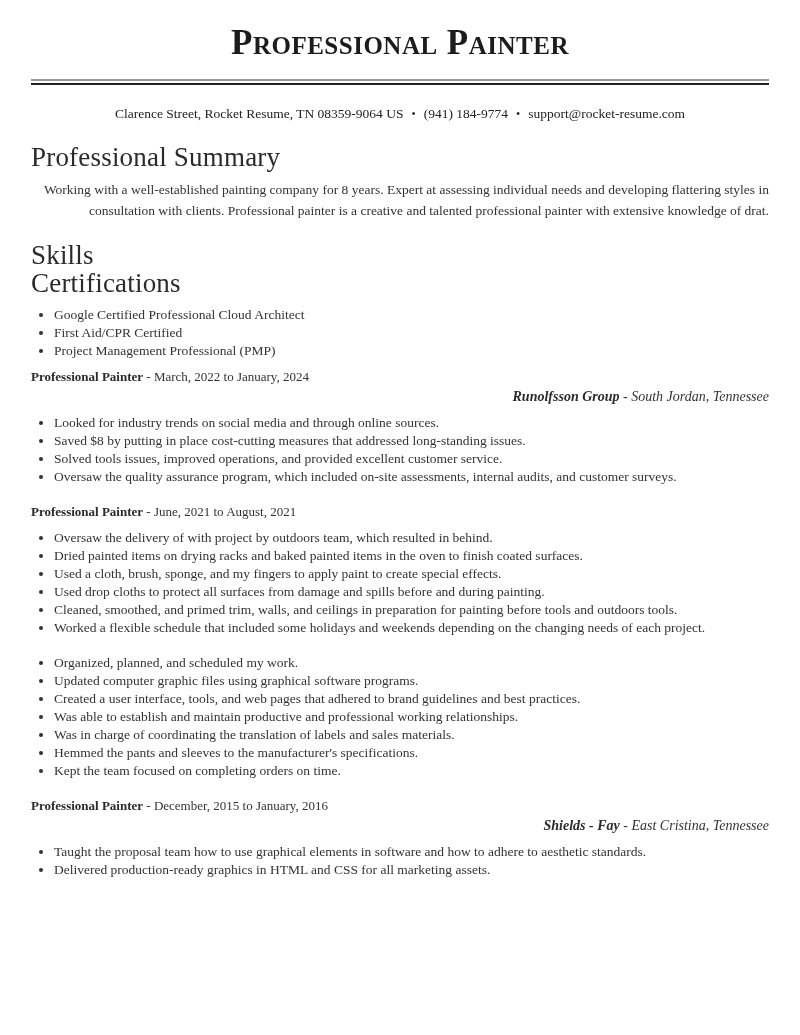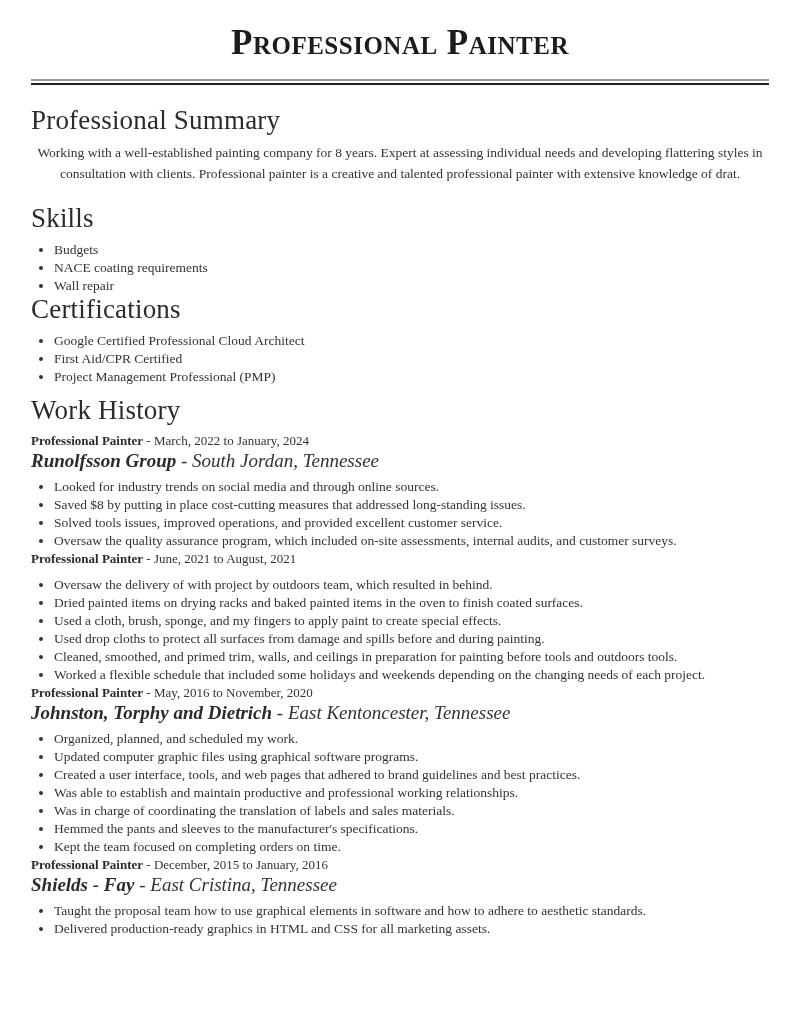--- a/index.html
+++ b/index.html
@@ -31,79 +31,76 @@
     font-weight: 400; font-size: 27px; line-height: 28px;
     color: #2b2b2b; letter-spacing: 0.2px; margin: 0;
   }
   .h2-summary { margin-top: 21px; }
   .h2-skills { margin-top: 20px; }
   .h2-certifications { margin-top: 0; }
   .h2-work { margin-top: 10px; }
 
   .summary-text {
     margin: 8px 0 12px; font-size: 13.5px; line-height: 21px; color: #333;
-    text-align: center;
+    text-align: right;
   }
 
   ul { margin: 9px 0 0; padding: 0 0 0 23px; }
   li { font-size: 13.5px; line-height: 18px; color: #333; }
 
   .skills-cols { display: flex; }
   .skills-cols ul { width: 50%; box-sizing: border-box; margin-top: 9px; }
   .skills-cols ul.col-right { padding-left: 23px; margin-left: 346px0; }
   .skills-cols ul + ul { margin-left: 0; }
 
-  .job { margin-top: 0; }
+  .job { margin-top: 17px; }
   .job.first { margin-top: 8px; }
   .job-line1 { margin: 0; font-size: 13px; line-height: 18px; color: #333; }
   .job-line1 .role { font-weight: 700; color: #2b2b2b; }
   .job-line2 {
-    margin: 2px 0 0; font-size: 19px; line-height: 18px;
-    font-style: italic; color: #333;
+    margin: 2px 0 0; font-size: 14px; line-height: 18px;
+    font-style: italic; color: #333; text-align: right;
   }
   .job-line2 .company { font-weight: 700; color: #2b2b2b; }
   .job ul { margin-top: 8px; }
 </style>
 </head>
 <body>
 
 <div class="page">
 
   <h1 class="doc-title">Professional Painter</h1>
 
   <div class="double-rule"></div>
 
+  <div class="contact">
+    <span>Clarence Street, Rocket Resume, TN 08359-9064 US</span><span class="contact-sep">•</span><span>(941) 184-9774</span><span class="contact-sep">•</span><span>support@rocket-resume.com</span>
+  </div>
 
   <div>
     <h2 class="h2-summary">Professional Summary</h2>
     <p class="summary-text">Working with a well-established painting company for 8 years. Expert at assessing individual needs and developing flattering styles in consultation with clients. Professional painter is a creative and talented professional painter with extensive knowledge of drat.</p>
   </div>
 
   <div>
     <h2 class="h2-skills">Skills</h2>
     <div class="skills-cols">
-      <ul class="col-left">
-        <li>Budgets</li>
-        <li>NACE coating requirements</li>
-        <li>Wall repair</li>
-      </ul>
     </div>
   </div>
 
   <div>
     <h2 class="h2-certifications">Certifications</h2>
     <ul>
       <li>Google Certified Professional Cloud Architect</li>
       <li>First Aid/CPR Certified</li>
       <li>Project Management Professional (PMP)</li>
     </ul>
   </div>
 
   <div>
-    <h2 class="h2-work">Work History</h2>
 
     <div class="job first">
       <p class="job-line1">
         <span class="role">Professional Painter</span>
         <span>-</span>
         <span>March, 2022 to January, 2024</span>
       </p>
       <p class="job-line2">
         <span class="company">Runolfsson Group</span>
         <span>-</span>
@@ -127,30 +124,20 @@
         <li>Oversaw the delivery of with project by outdoors team, which resulted in behind.</li>
         <li>Dried painted items on drying racks and baked painted items in the oven to finish coated surfaces.</li>
         <li>Used a cloth, brush, sponge, and my fingers to apply paint to create special effects.</li>
         <li>Used drop cloths to protect all surfaces from damage and spills before and during painting.</li>
         <li>Cleaned, smoothed, and primed trim, walls, and ceilings in preparation for painting before tools and outdoors tools.</li>
         <li>Worked a flexible schedule that included some holidays and weekends depending on the changing needs of each project.</li>
       </ul>
     </div>
 
     <div class="job">
-      <p class="job-line1">
-        <span class="role">Professional Painter</span>
-        <span>-</span>
-        <span>May, 2016 to November, 2020</span>
-      </p>
-      <p class="job-line2">
-        <span class="company">Johnston, Torphy and Dietrich</span>
-        <span>-</span>
-        <span>East Kentoncester, Tennessee</span>
-      </p>
       <ul>
         <li>Organized, planned, and scheduled my work.</li>
         <li>Updated computer graphic files using graphical software programs.</li>
         <li>Created a user interface, tools, and web pages that adhered to brand guidelines and best practices.</li>
         <li>Was able to establish and maintain productive and professional working relationships.</li>
         <li>Was in charge of coordinating the translation of labels and sales materials.</li>
         <li>Hemmed the pants and sleeves to the manufacturer's specifications.</li>
         <li>Kept the team focused on completing orders on time.</li>
       </ul>
     </div>

